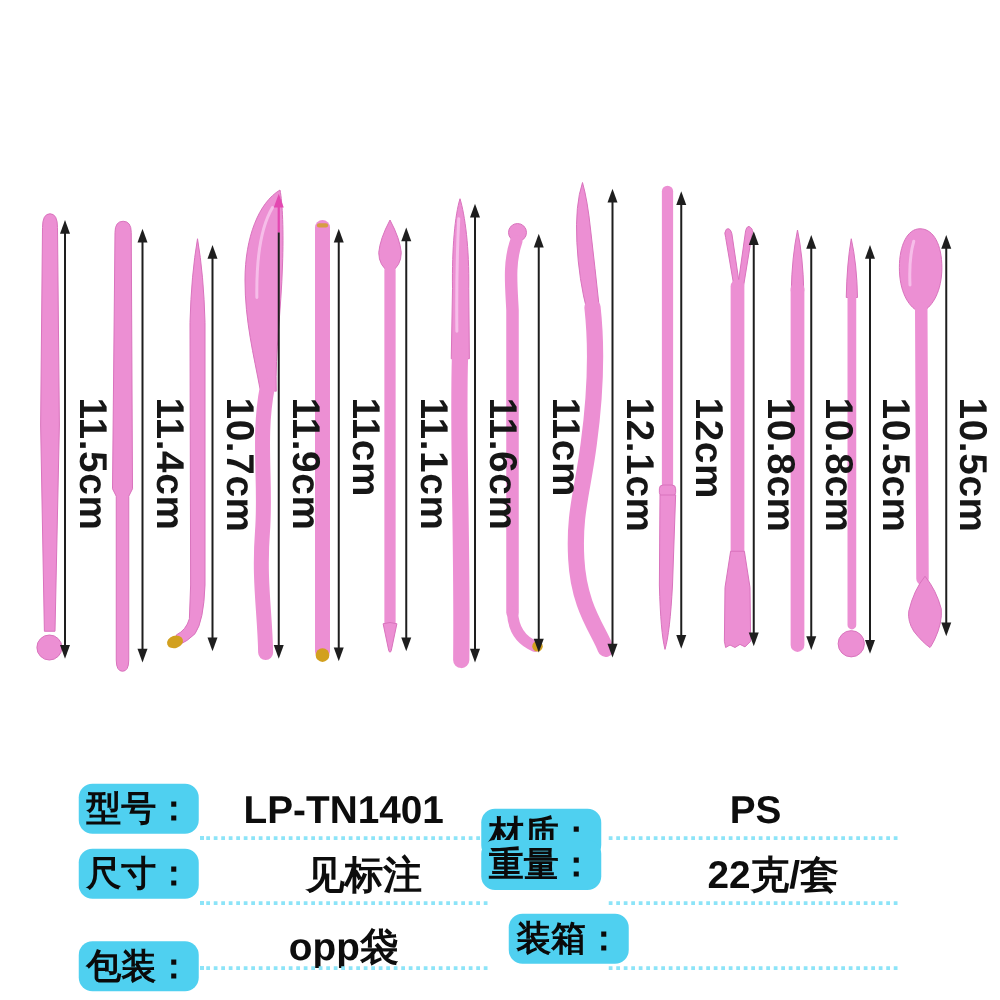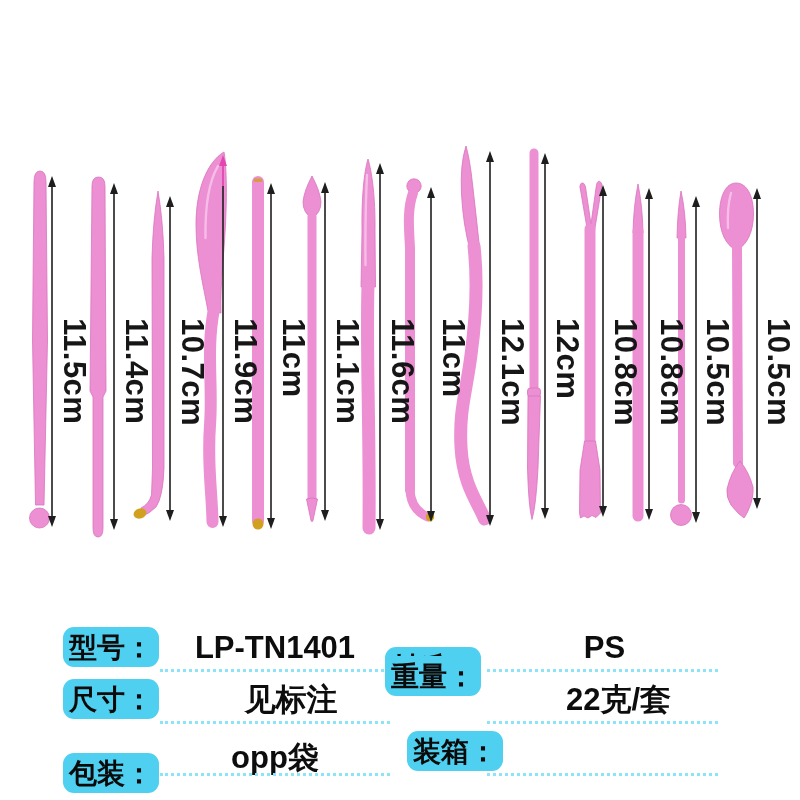--- a/index.html
+++ b/index.html
@@ -220,21 +220,21 @@
     <div class="dots" style="left:160px;top:669px;width:230px"></div>
 
     <div class="tag" style="left:385px;top:647px">材质：</div>
     <div class="val" style="left:489px;top:627px;width:231px">PS</div>
     <div class="dots" style="left:487px;top:669px;width:231px"></div>
 
     <div class="tag" style="left:63px;top:679px">尺寸：</div>
     <div class="val" style="left:176px;top:679px;width:230px">见标注</div>
     <div class="dots" style="left:160px;top:721px;width:230px"></div>
 
-    <div class="tag" style="left:385px;top:656px">重量：</div>
+    <div class="tag" style="left:385px;top:672px">重量：</div>
     <div class="val" style="left:503px;top:679px;width:231px">22克/套</div>
     <div class="dots" style="left:487px;top:721px;width:231px"></div>
 
     <div class="tag" style="left:63px;top:753px">包装：</div>
     <div class="val" style="left:160px;top:737px;width:230px">opp袋</div>
     <div class="dots" style="left:160px;top:773px;width:230px"></div>
 
     <div class="tag" style="left:407px;top:731px">装箱：</div>
     <div class="val" style="left:487px;top:731px;width:231px"></div>
     <div class="dots" style="left:487px;top:773px;width:231px"></div>

